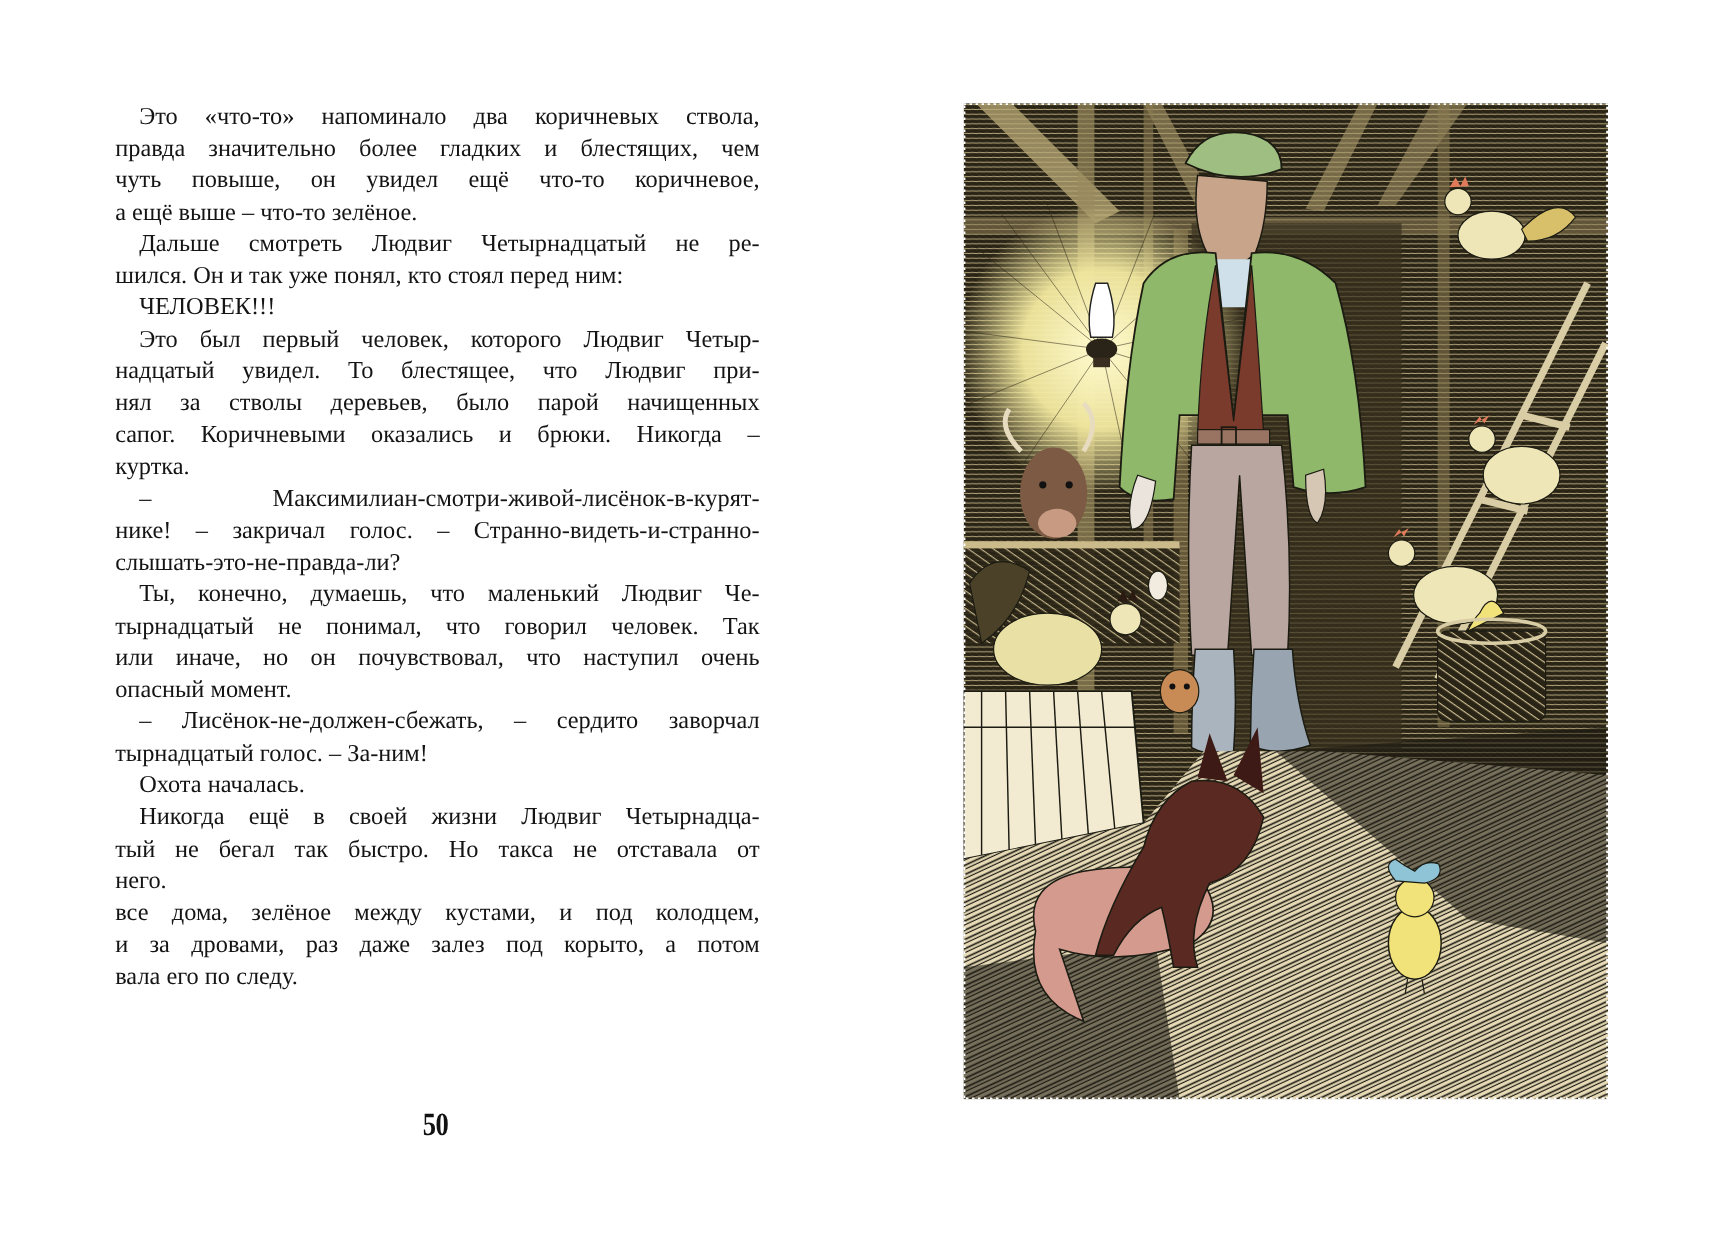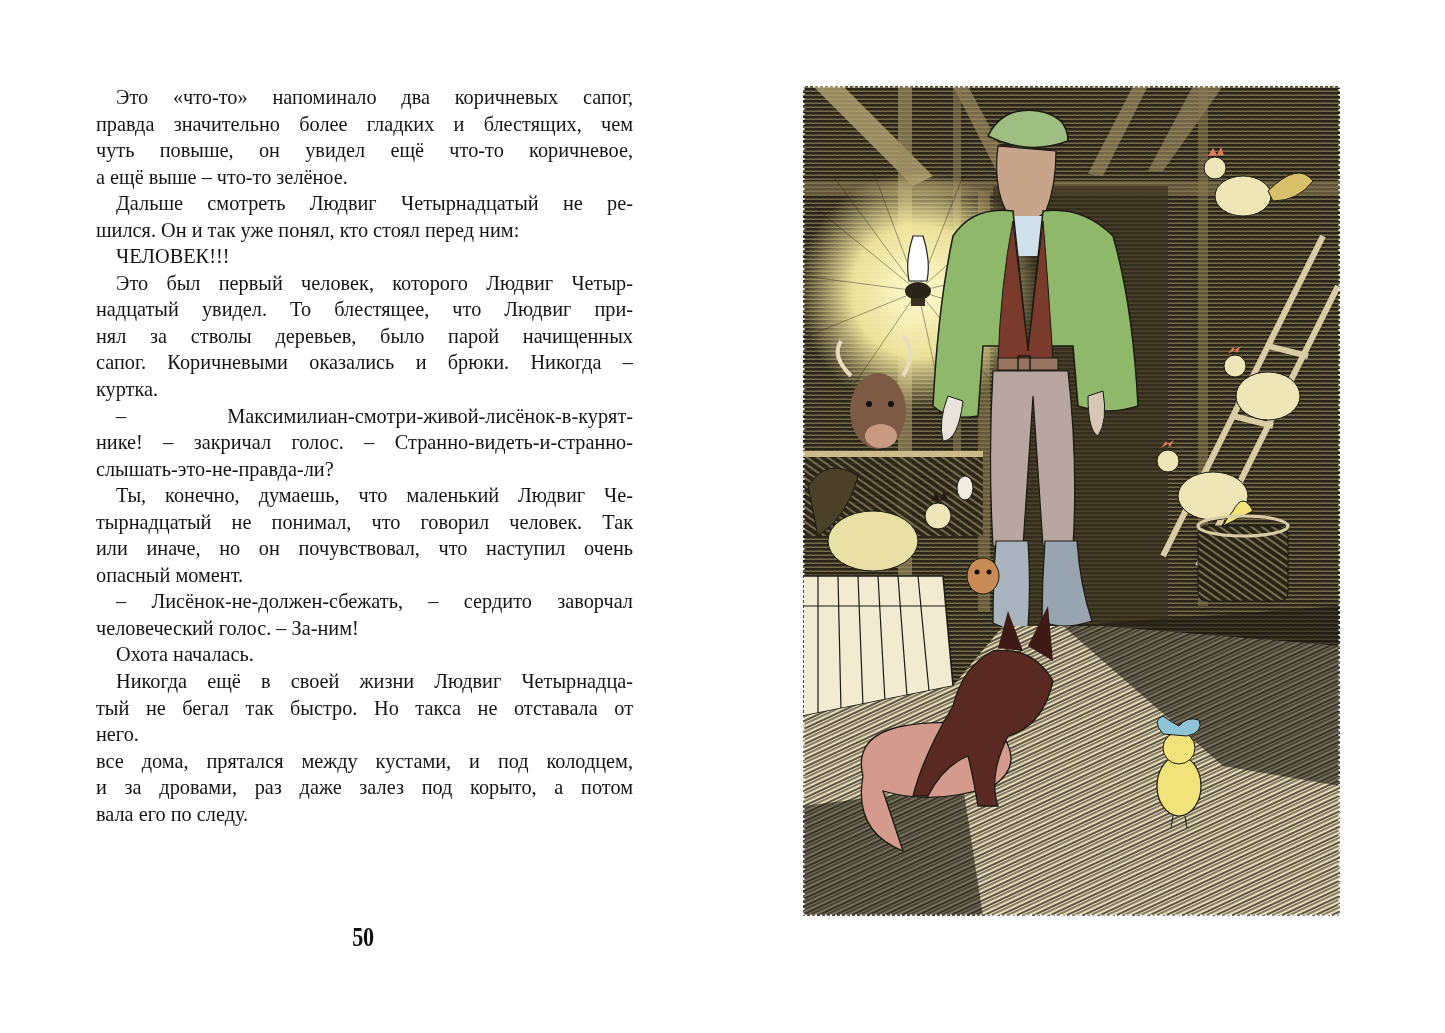--- a/index.html
+++ b/index.html
@@ -27,46 +27,46 @@
   .illustration {
     position: absolute; left: 803px; top: 86px; width: 537px; height: 830px;
   }
   .illustration svg { display: block; width: 100%; height: 100%; }
 </style>
 </head>
 <body>
 
 <div class="page-left">
   <div class="text-block" id="text-block">
-      <span class="line indent">Это «что-то» напоминало два коричневых сапог,</span>
+      <span class="line indent">Это «что-то» напоминало два коричневых ствола,</span>
       <span class="line">правда значительно более гладких и блестящих, чем</span>
       <span class="line">чуть повыше, он увидел ещё что-то коричневое,</span>
       <span class="line last">а ещё выше – что-то зелёное.</span>
       <span class="line indent">Дальше смотреть Людвиг Четырнадцатый не ре-</span>
       <span class="line last">шился. Он и так уже понял, кто стоял перед ним:</span>
       <span class="line indent last">ЧЕЛОВЕК!!!</span>
       <span class="line indent">Это был первый человек, которого Людвиг Четыр-</span>
       <span class="line">надцатый увидел. То блестящее, что Людвиг при-</span>
       <span class="line">нял за стволы деревьев, было парой начищенных</span>
       <span class="line">сапог. Коричневыми оказались и брюки. Никогда –</span>
       <span class="line last">куртка.</span>
       <span class="line indent">– Максимилиан-смотри-живой-лисёнок-в-курят-</span>
       <span class="line">нике! – закричал голос. – Странно-видеть-и-странно-</span>
       <span class="line last">слышать-это-не-правда-ли?</span>
       <span class="line indent">Ты, конечно, думаешь, что маленький Людвиг Че-</span>
       <span class="line">тырнадцатый не понимал, что говорил человек. Так</span>
       <span class="line">или иначе, но он почувствовал, что наступил очень</span>
       <span class="line last">опасный момент.</span>
       <span class="line indent">– Лисёнок-не-должен-сбежать, – сердито заворчал</span>
-      <span class="line last">человеческий голос. – За-ним!</span>
+      <span class="line last">тырнадцатый голос. – За-ним!</span>
       <span class="line indent last">Охота началась.</span>
       <span class="line indent">Никогда ещё в своей жизни Людвиг Четырнадца-</span>
       <span class="line">тый не бегал так быстро. Но такса не отставала от</span>
       <span class="line last">него.</span>
-      <span class="line">все дома, прятался между кустами, и под колодцем,</span>
+      <span class="line">все дома, зелёное между кустами, и под колодцем,</span>
       <span class="line">и за дровами, раз даже залез под корыто, а потом</span>
       <span class="line last">вала его по следу.</span>
     </div>
   <div class="page-number">50</div>
 </div>
 
 <div class="illustration">
   <svg viewBox="0 0 537 830" xmlns="http://www.w3.org/2000/svg">
     <defs>
       <pattern id="hatchH" width="6" height="4" patternUnits="userSpaceOnUse">

